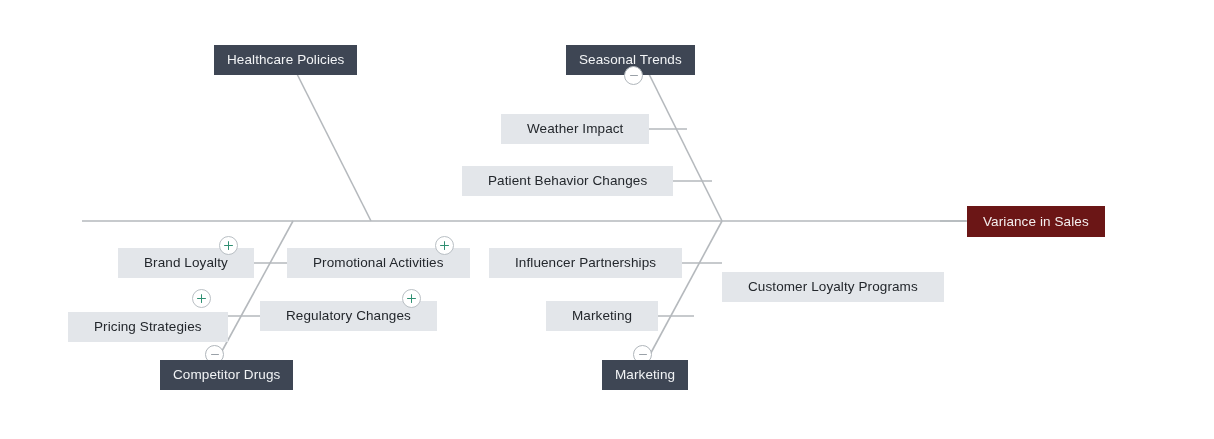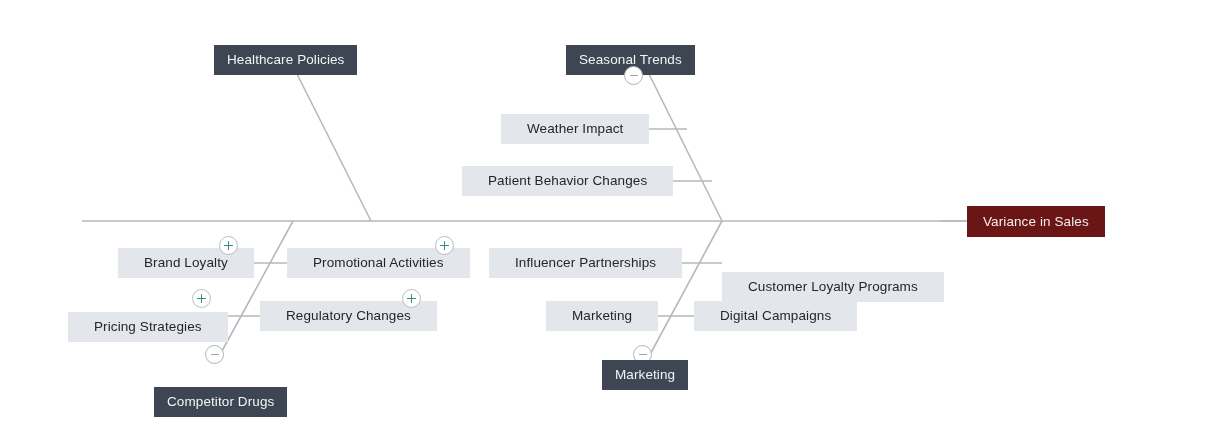--- a/index.html
+++ b/index.html
@@ -174,39 +174,36 @@
   </div>
   <div class="toggle plus" style="left:402px; top:289px;">
     <span class="bar-h"></span>
     <span class="bar-v"></span>
   </div>
 
   <div class="toggle minus" style="left:205px; top:345px;">
     <span class="bar-h"></span>
 
   </div>
-  <div class="node category" style="left:154px; top:360px;margin-top:27px;">
+  <div class="node category" style="left:160px; top:360px;">
     <span>Competitor Drugs</span>
   </div>
 
   <div class="node cause" style="left:489px; top:248px;">
     <span>Influencer Partnerships</span>
   </div>
 
   <div class="node cause" style="left:722px; top:248px;margin-top:24px;">
     <span>Customer Loyalty Programs</span>
   </div>
 
   <div class="node cause" style="left:546px; top:301px;">
     <span>Marketing</span>
   </div>
 
-  <div class="node cause" style="left:694px; top:301px;">
-    <span>Digital Campaigns</span>
-  </div>
 
   <div class="toggle minus" style="left:633px; top:345px;">
     <span class="bar-h"></span>
 
   </div>
   <div class="node category" style="left:602px; top:360px;">
     <span>Marketing</span>
   </div>
 
 </div>

